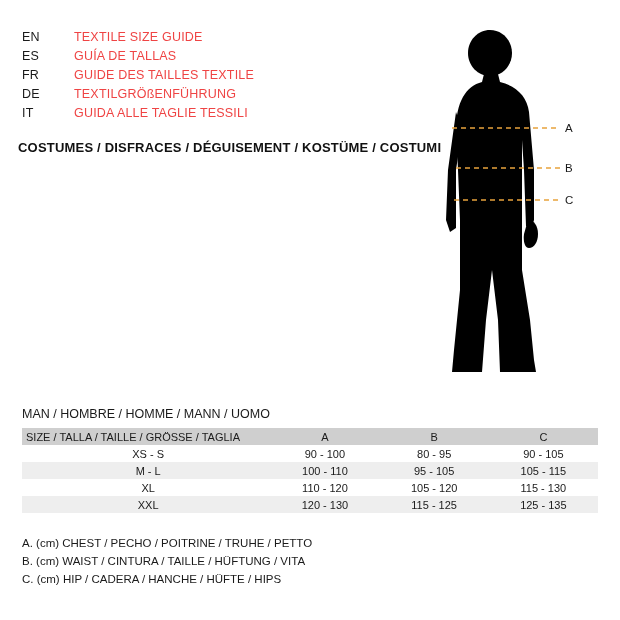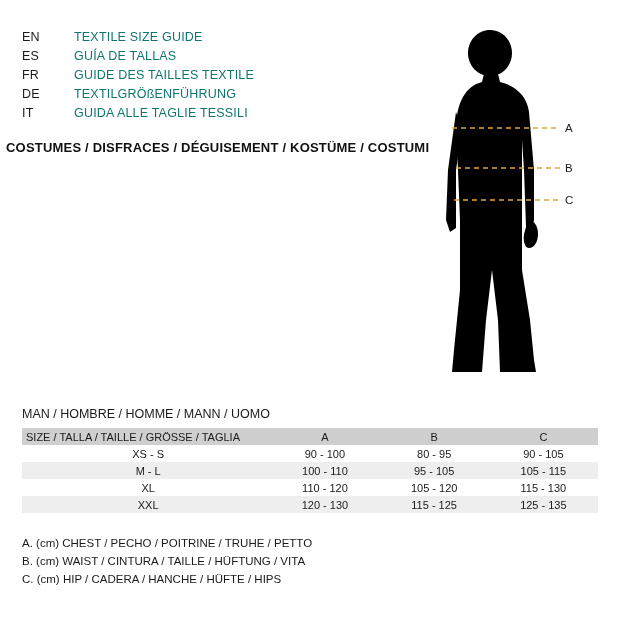--- a/index.html
+++ b/index.html
@@ -36,26 +36,26 @@
     font-size: 12.5px;
     letter-spacing: .2px;
     gap: 16px;
   }
   .lang-code {
     width: 36px;
     flex: 0 0 36px;
     color: #1a1a1a;
   }
   .lang-text {
-    color: #0f766e;
+    color: #ef4444;
   }
 
   .costumes-title {
     position: absolute;
-    left: 6px;
+    left: 18px;
     top: 140px;
     font-size: 13px;
     font-weight: bold;
     letter-spacing: .2px;
     color: #111;
   }
 
   
   .figure-wrap {
     position: absolute;

